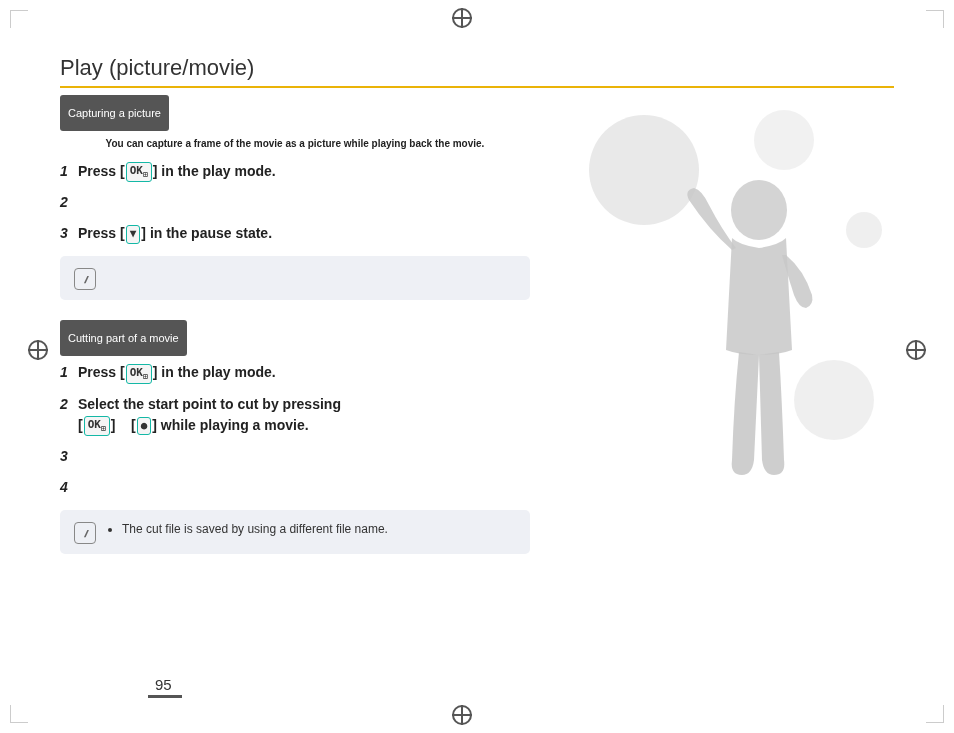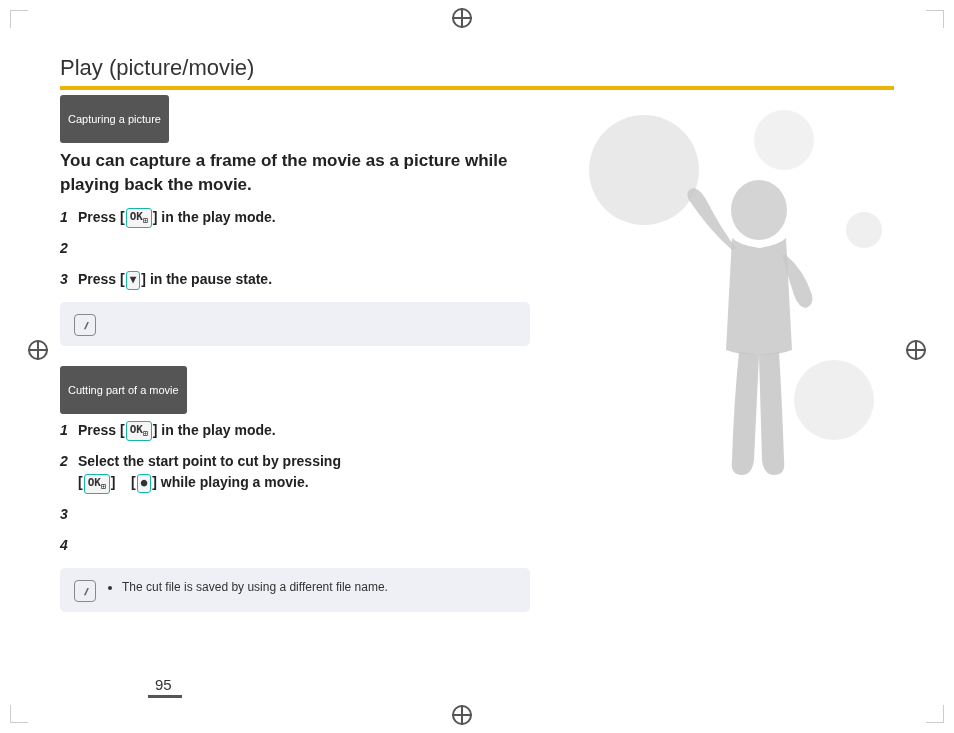--- a/index.html
+++ b/index.html
@@ -54,21 +54,21 @@
       border: 2px solid #555;
       border-radius: 50%;
     }
 
     
     .page-title-area {
       position: absolute;
       top: 55px;
       left: 60px;
       right: 60px;
-      border-bottom: 4px solid #eab308;
+      border-bottom: 2px solid #eab308;
       padding-bottom: 5px;
     }
     .page-title {
       font-size: 22px;
       font-weight: normal;
       color: #333;
     }
 
     
     .main-content {
@@ -77,31 +77,32 @@
       left: 60px;
       width: 470px;
     }
 
     
     .section-badge {
       display: inline-block;
       background: #555;
       color: #fff;
       font-size: 11px;
-      padding: 18px 8px;
+      padding: 12px 8px;
       border-radius: 3px;
       margin-bottom: 6px;
     }
 
     .intro-text {
-      font-size: 17px;
+      font-size: 10px;
       font-weight: bold;
       color: #222;
       margin-bottom: 10px;
       line-height: 1.4;
+      text-align: center;
     }
 
     
     .step {
       display: flex;
       align-items: flex-start;
       margin-bottom: 10px;
       font-size: 14px;
       line-height: 1.5;
     }

